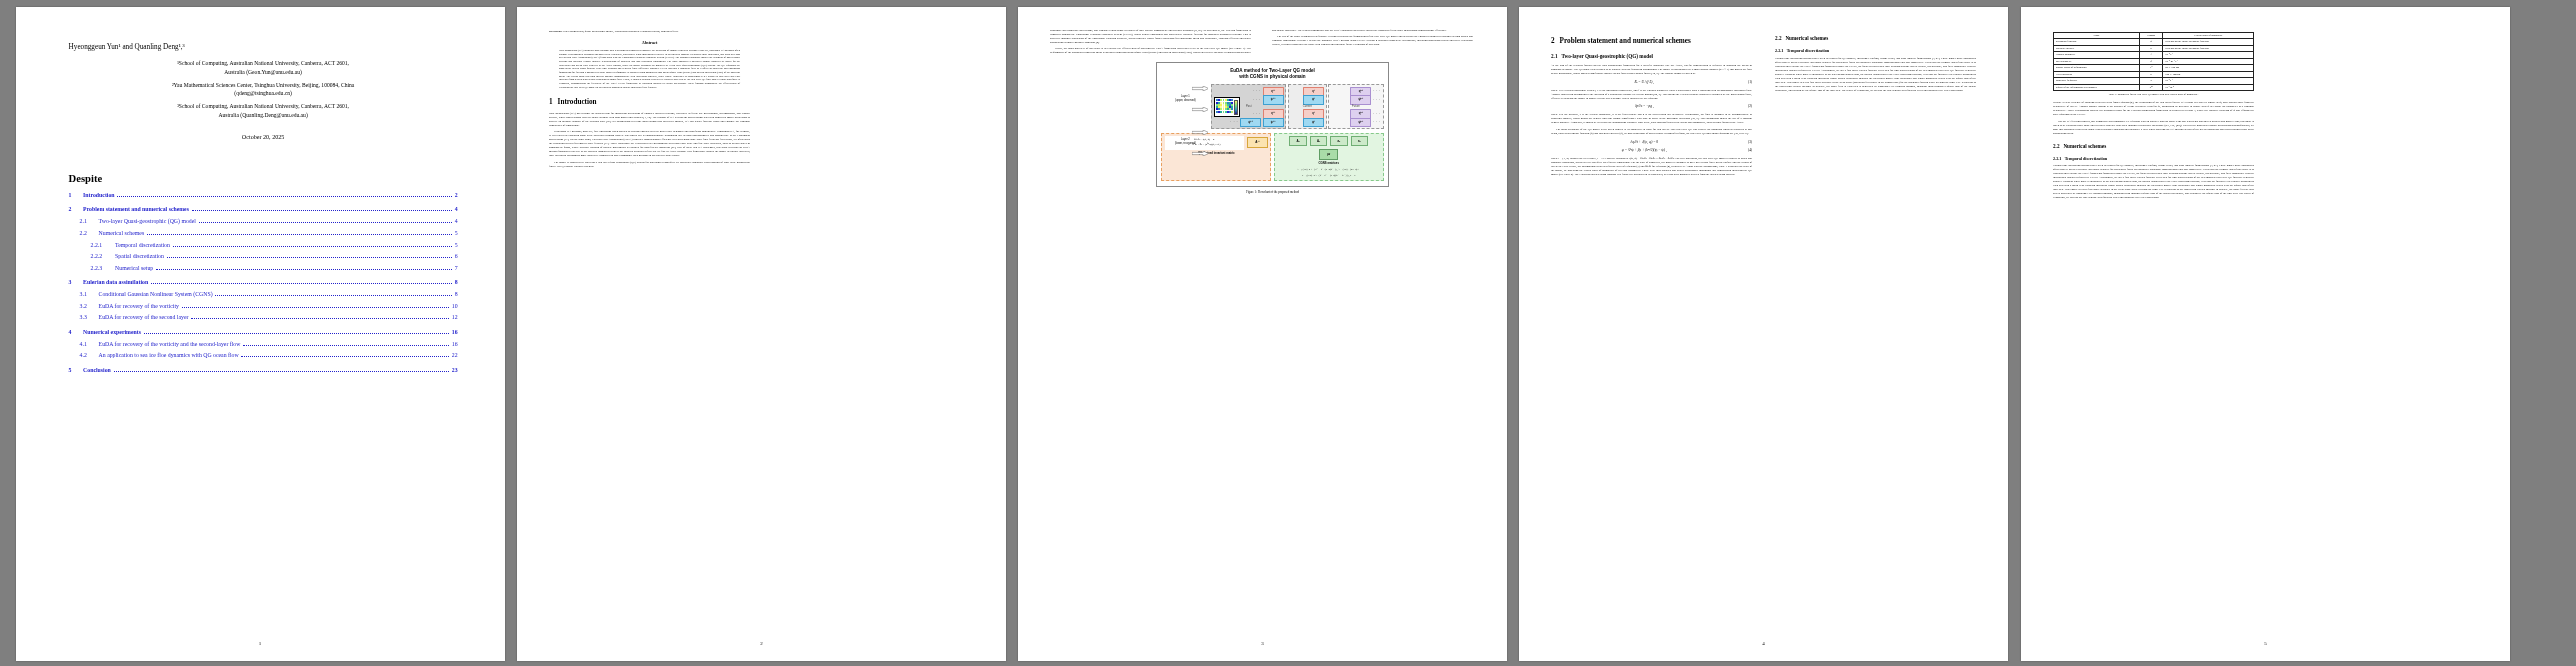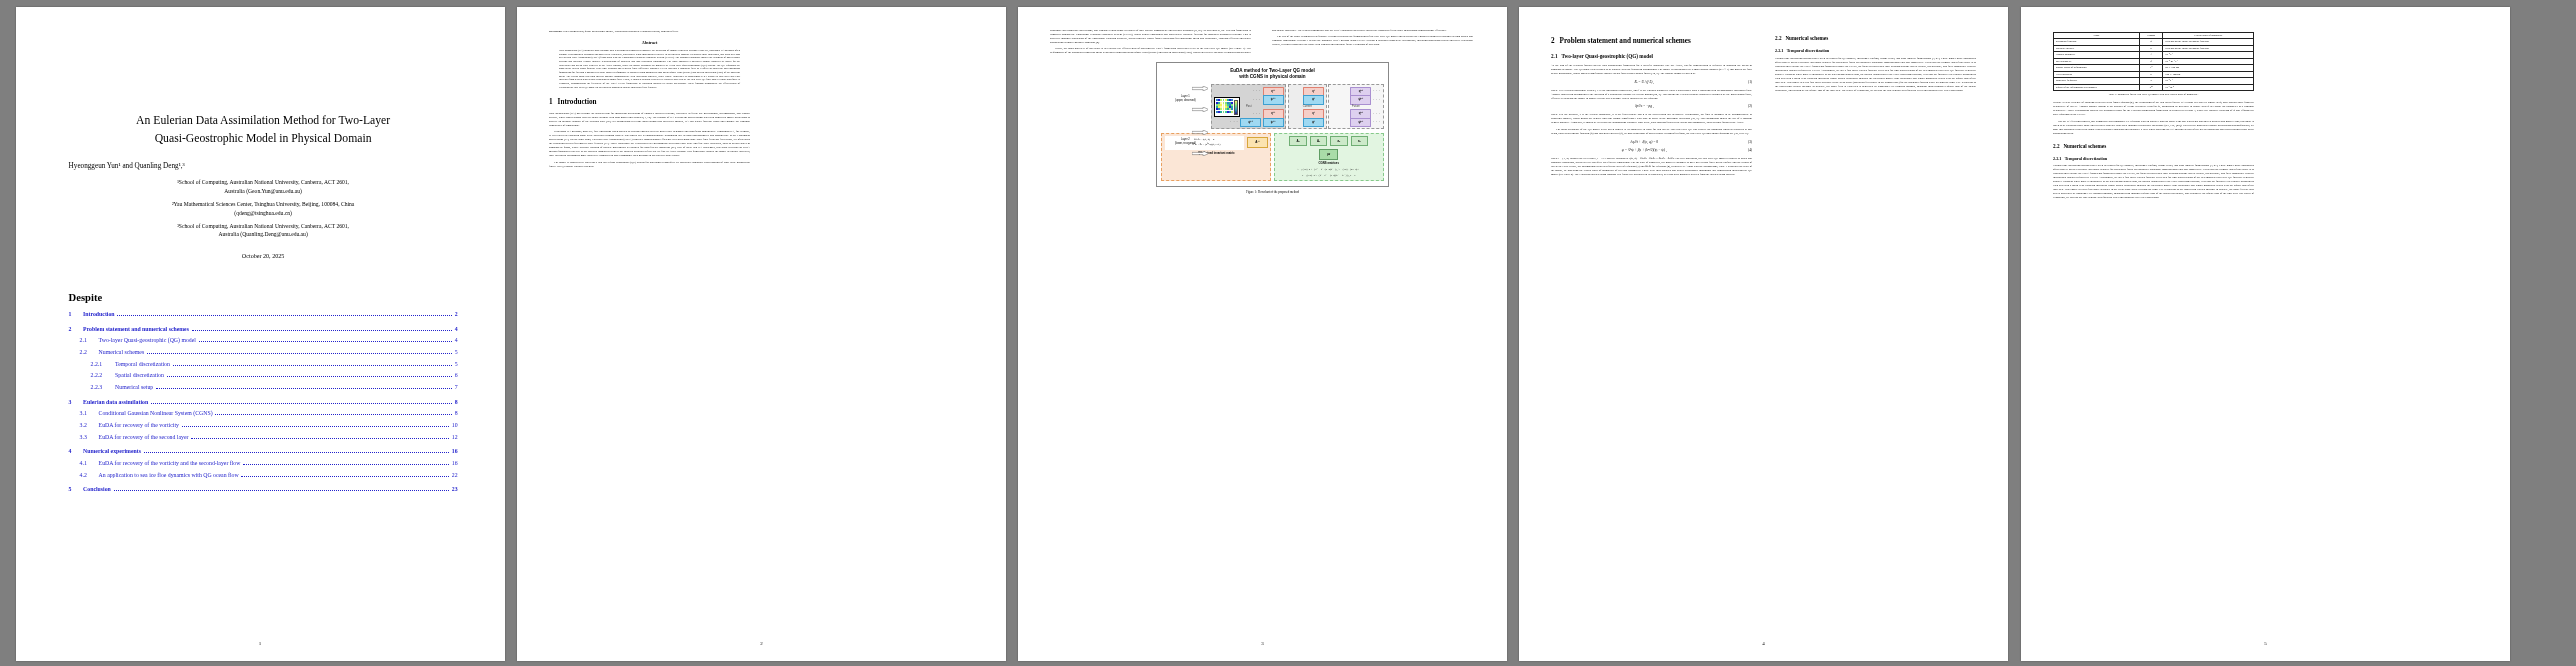--- a/index.html
+++ b/index.html
@@ -105,24 +105,20 @@
   table.tbl td.s{text-align:center;font-style:italic;}
   table.tbl td.t{text-align:left;}
   .tcap{text-align:center;font-size:2.6px;margin-bottom:4.4px;}
 </style>
 </head>
 <body>
 
 <div class="sheet p1">
 
   <div class="body1">
-    <div class="ttl">
-      <div>An Eulerian Data Assimilation Method for Two-Layer</div>
-      <div>Quasi-Geostrophic Model in Physical Domain</div>
-    </div>
     <div class="auth">Hyeonggeun Yun¹ and Quanling Deng¹,³</div>
     <div class="aff">
       <div>¹School of Computing, Australian National University, Canberra, ACT 2601,</div>
       <div>Australia (Geon.Yun@anu.edu.au)</div>
       <div style="height:4.4px"></div>
       <div>²Yau Mathematical Sciences Center, Tsinghua University, Beijing, 100084, China</div>
       <div>(qdeng@tsinghua.edu.cn)</div>
       <div style="height:4.4px"></div>
       <div>³School of Computing, Australian National University, Canberra, ACT 2601,</div>
       <div>Australia (Quanling.Deng@anu.edu.au)</div>

